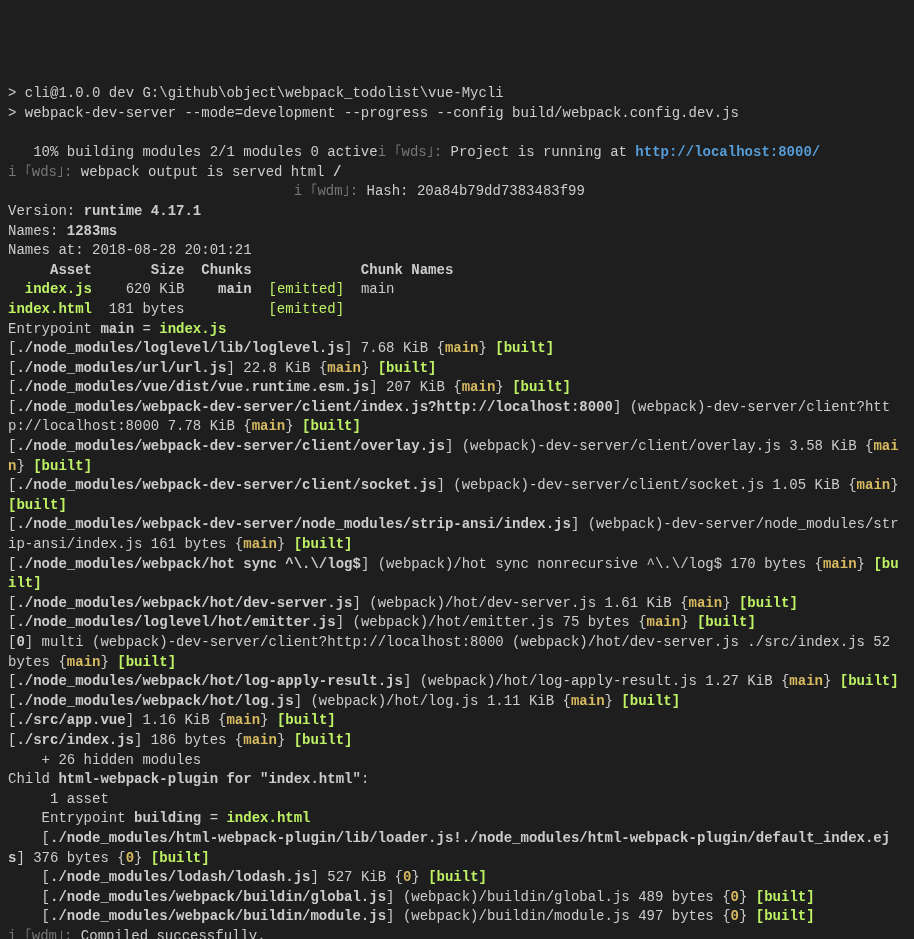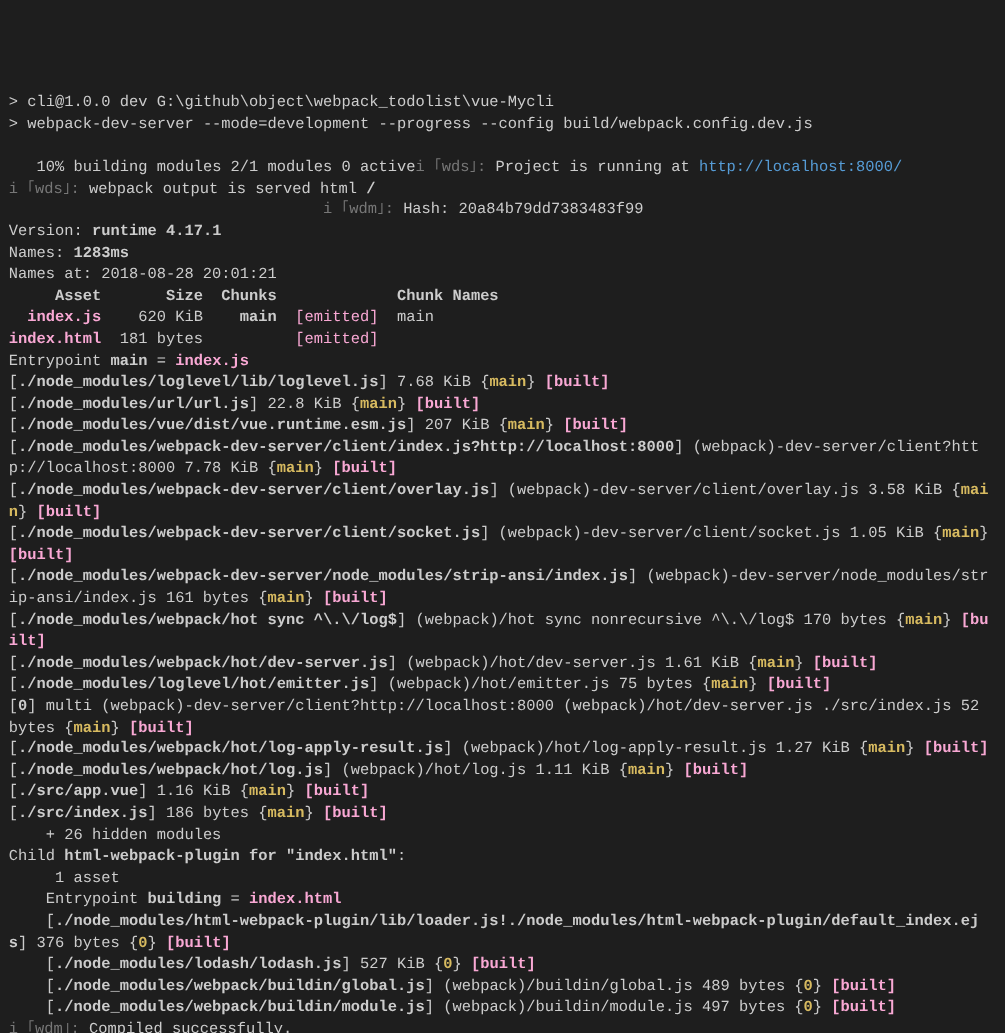--- a/index.html
+++ b/index.html
@@ -9,23 +9,23 @@
     font-family: Consolas, 'Courier New', monospace;
     font-size: 14px;
     line-height: 1.4;
     padding: 6px 8px;
     width: 914px;
     min-height: 939px;
     white-space: pre-wrap;
     word-break: break-all;
   }
   .term { display: block; }
-  .c-green { color: #f9a8d4; }
+  .c-green { color: #bef264; }
   .c-yellow { color: #d7ba60; }
-  .c-blue { color: #569cd6; }
+  .c-blue { color: #569cd6; font-weight: bold; }
   .c-dim { color: #777777; }
   .bold { font-weight: bold; }
 </style>
 </head>
 <body>
 
 
 
 <div class="term"><span>&gt; </span><span>cli@1.0.0 dev G:\github\object\webpack_todolist\vue-Mycli</span>
 <span>&gt; </span><span>webpack-dev-server --mode=development --progress --config build/webpack.config.dev.js</span>

